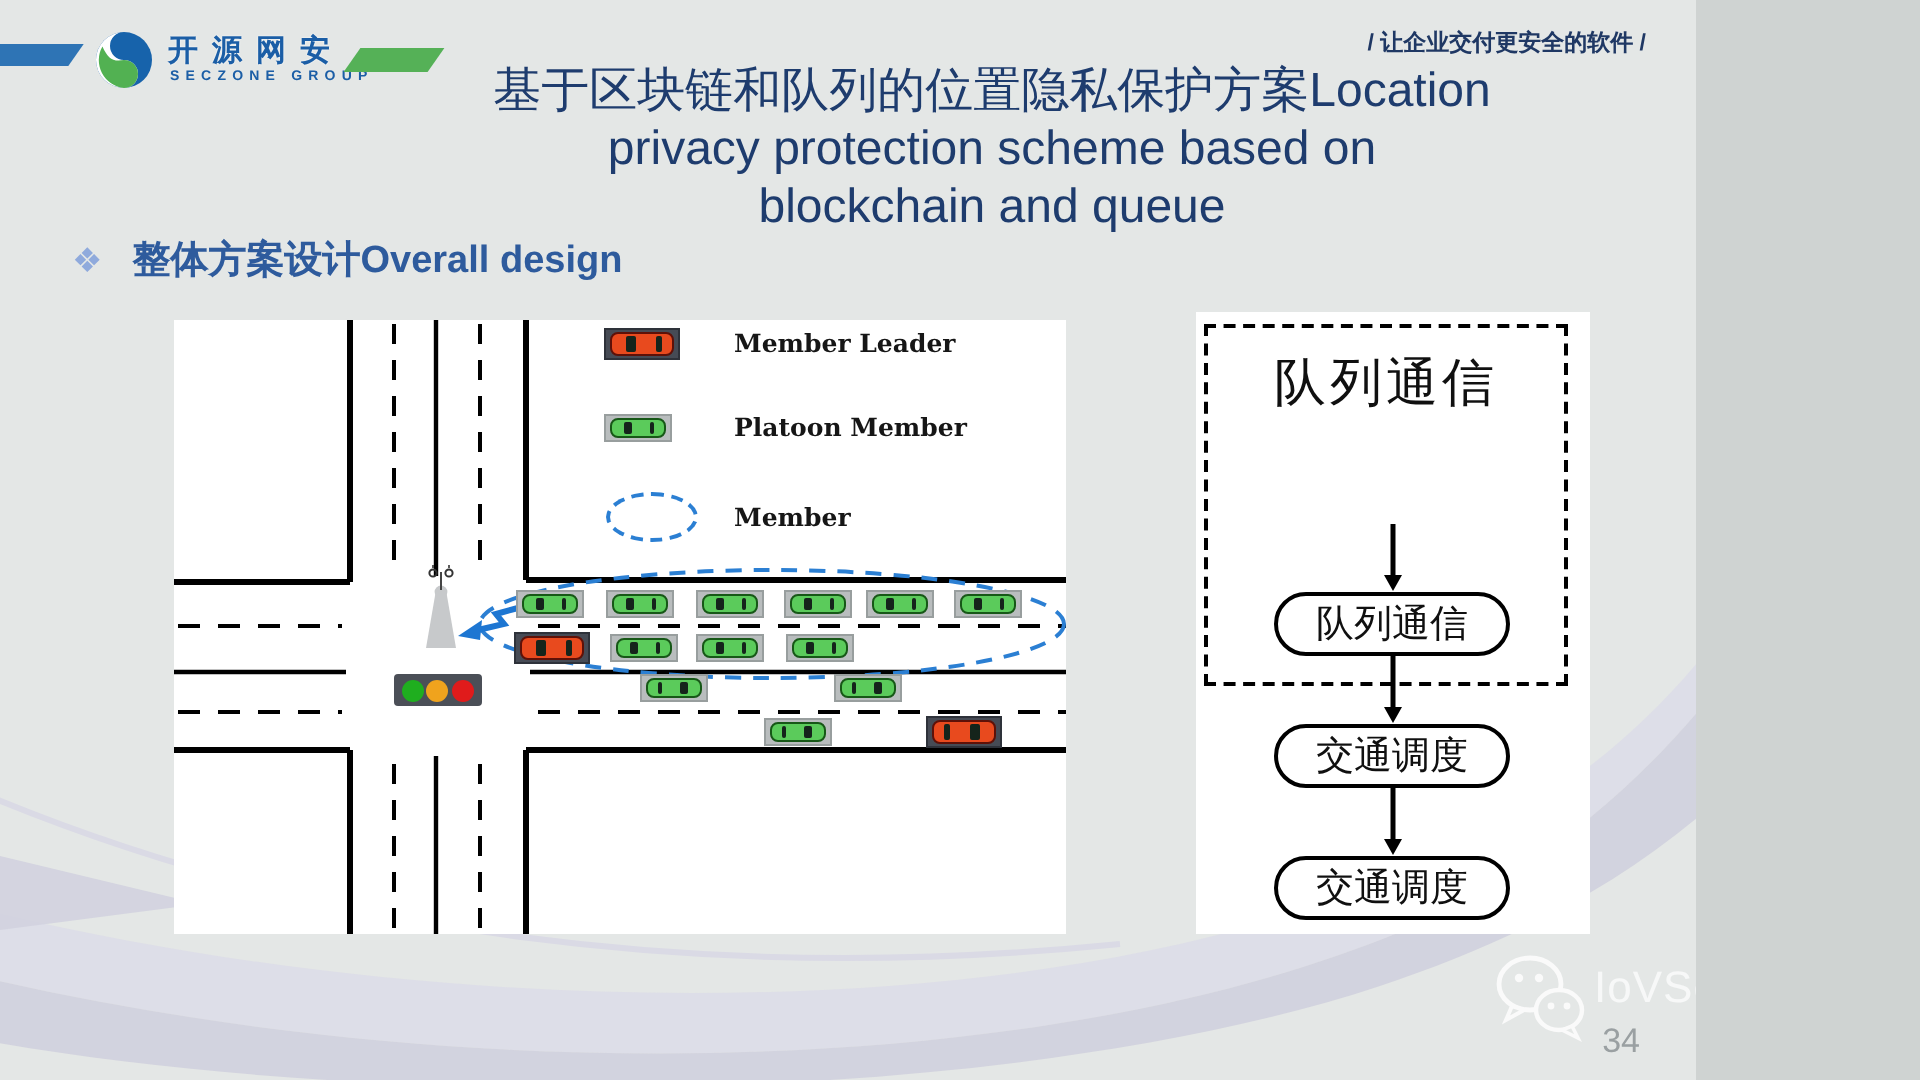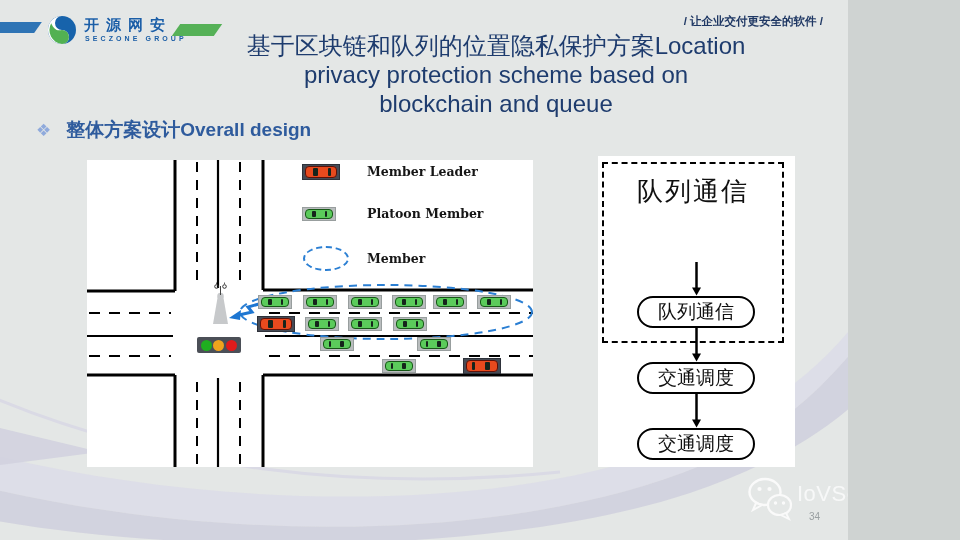--- a/index.html
+++ b/index.html
@@ -70,21 +70,21 @@
              border:2.5px solid #000; border-radius:17px; display:flex; align-items:center;
              justify-content:center; font-family:"DejaVu Serif", serif; font-size:19px;
              color:#101010; white-space:nowrap; }
   .fc1 { top:74px; } .fc2 { top:140px; } .fc3 { top:206px; } .fc4 { top:272px; }
   .fc-arrows { position:absolute; inset:0; pointer-events:none; }
 
   
   .wechat { position:absolute; left:746px; top:477px; }
   .brand { position:absolute; left:797px; top:481px; font-size:22px; color:#f7f8f8;
            letter-spacing:0.5px; }
-  .pagenum { position:absolute; right:28px; top:511px; font-size:10px; color:#9aa0a2; }
+  .pagenum { position:absolute; right:28px; top:511px; font-size:17px; color:#9aa0a2; }
 </style>
 </head>
 <body>
 
 <div class="slide">
 
   <svg class="bg-decor" width="960" height="540" viewBox="0 0 960 540">
     <path d="M-20,452 C220,512 500,512 672,448 C810,396 880,330 965,118 L965,168
              C900,300 830,412 700,466 C520,540 230,546 -20,486 Z" fill="#dcdce7" opacity="0.85"></path>
     <path d="M-20,486 C230,546 520,540 700,466 C830,412 900,300 965,168 L965,262

